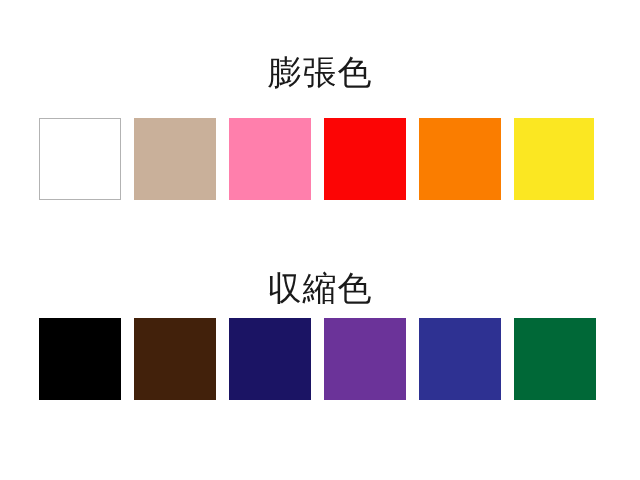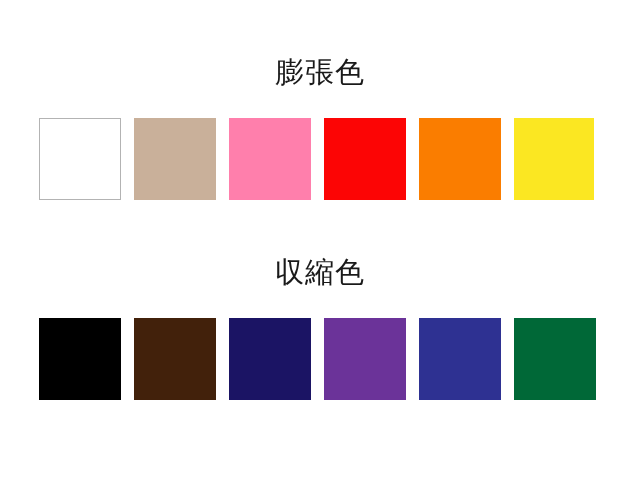--- a/index.html
+++ b/index.html
@@ -19,28 +19,28 @@
     width: 640px;
     height: 480px;
     background: #ffffff;
   }
   .section-title {
     position: absolute;
     left: 0;
     width: 640px;
     text-align: center;
     color: #1a1a1a;
-    font-size: 29px;
+    font-size: 34px;
     line-height: 32px;
     font-weight: 400;
     letter-spacing: 1px;
     white-space: nowrap;
   }
   #title-expansion { top: 56px; }
-  #title-contraction { top: 256px; font-family: Liberation Serif, serif; }
+  #title-contraction { top: 272px; }
 
   .swatch-row {
     position: absolute;
     left: 39px;
     width: 562px;
     height: 82px;
     display: flex;
     flex-direction: row;
     align-items: flex-start;
     gap: 13px;

